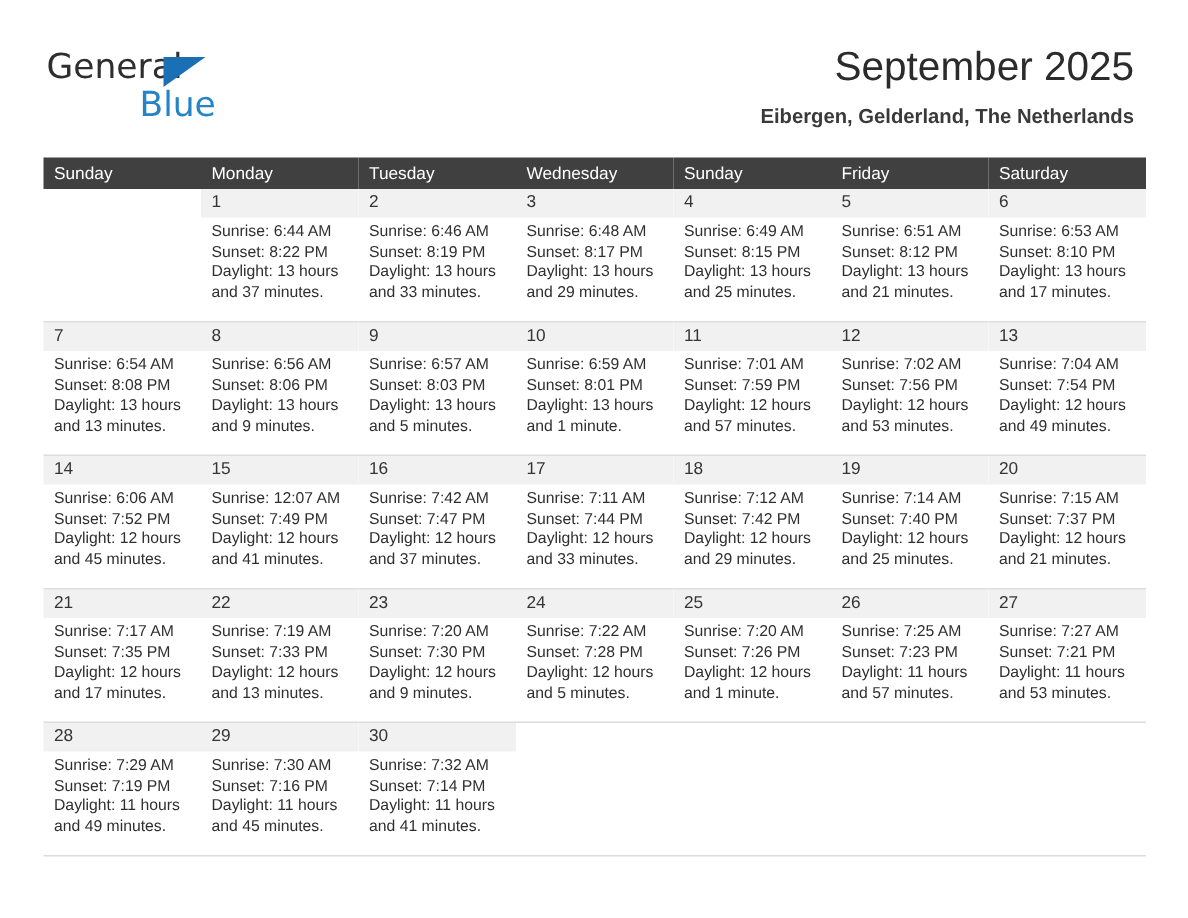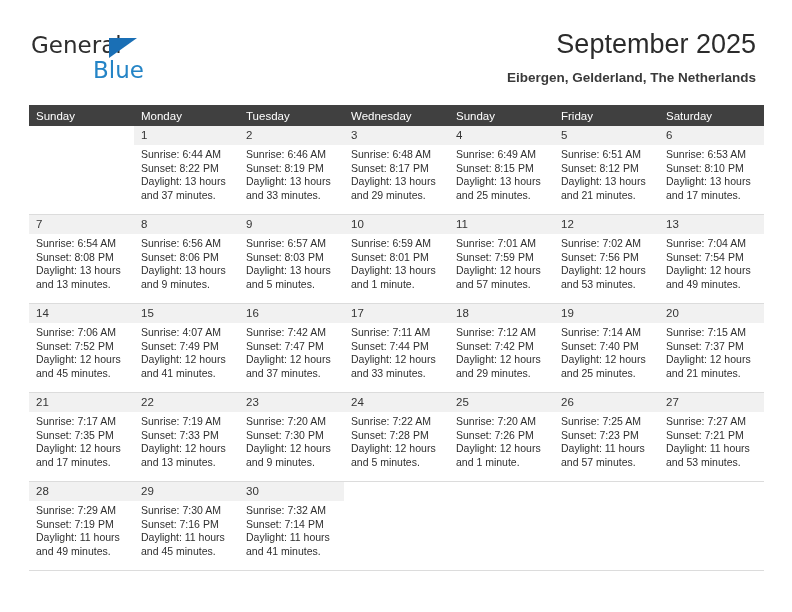--- a/index.html
+++ b/index.html
@@ -290,30 +290,30 @@
               <div>Sunset: 7:54 PM</div>
               <div>Daylight: 12 hours</div>
               <div>and 49 minutes.</div>
             </div>
           </td>
         </tr>
         <tr class="week">
           <td>
             <div class="daynum">14</div>
             <div class="cellbody">
-              <div>Sunrise: 7:06 AM</div>
+              <div>Sunrise: 6:06 AM</div>
               <div>Sunset: 7:52 PM</div>
               <div>Daylight: 12 hours</div>
               <div>and 45 minutes.</div>
             </div>
           </td>
           <td>
             <div class="daynum">15</div>
             <div class="cellbody">
-              <div>Sunrise: 4:07 AM</div>
+              <div>Sunrise: 12:07 AM</div>
               <div>Sunset: 7:49 PM</div>
               <div>Daylight: 12 hours</div>
               <div>and 41 minutes.</div>
             </div>
           </td>
           <td>
             <div class="daynum">16</div>
             <div class="cellbody">
               <div>Sunrise: 7:42 AM</div>
               <div>Sunset: 7:47 PM</div>

